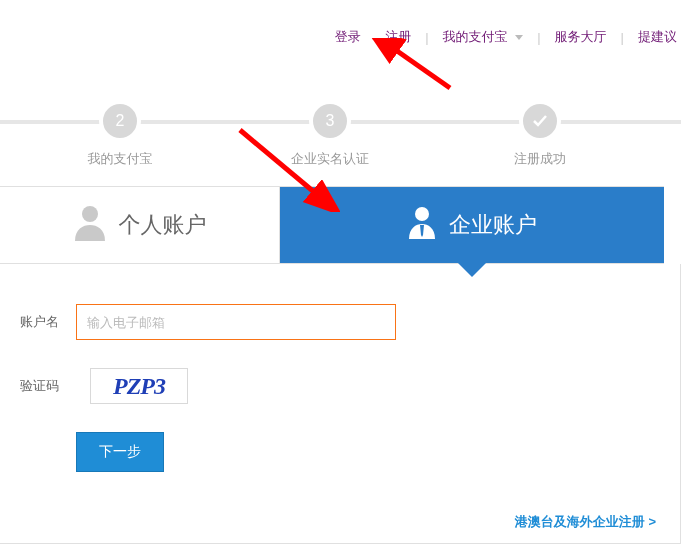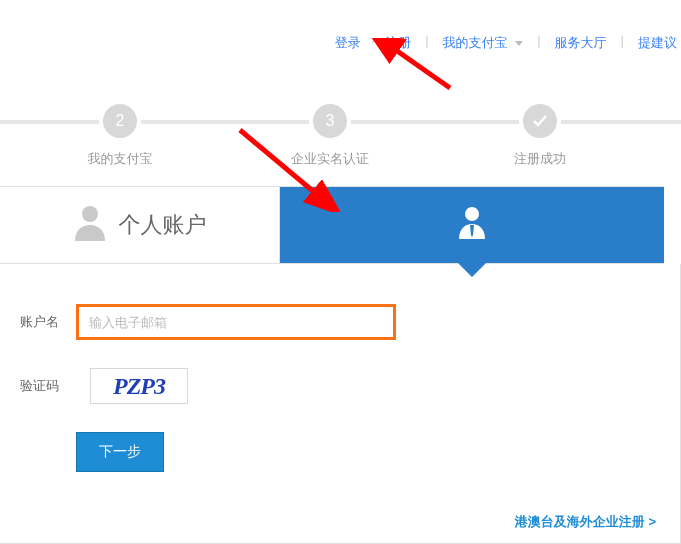--- a/index.html
+++ b/index.html
@@ -18,21 +18,21 @@
   .topnav {
     position: absolute;
     top: 28px;
     right: 0;
     display: flex;
     align-items: center;
     gap: 0;
     color: #666;
     font-size: 13px;
   }
-  .topnav .item { color: #3b82f6; padding: 0 4px; cursor: default; margin-top: 6px; }
+  .topnav .item { color: #701a75; padding: 0 4px; cursor: default; }
   .topnav .item.link { cursor: pointer; }
   .topnav .sep { color: #ccc; padding: 0 10px; }
   .topnav .dash { color: #999; padding: 0 6px; }
   .topnav .caret {
     display: inline-block;
     width: 0; height: 0;
     border-left: 4px solid transparent;
     border-right: 4px solid transparent;
     border-top: 5px solid #bbb;
     margin-left: 4px;
@@ -145,21 +145,21 @@
   }
   .field-label {
     width: 56px;
     text-align: left;
     color: #666;
     font-size: 13px;
     margin-right: 0;
   }
   .field-input {
     height: 36px;
-    border: 3px solid #f97316;
+    border: 1px solid #f97316;
     padding: 0 10px;
     font-size: 13px;
     color: #333;
     outline: none;
   }
   .field-input::placeholder { color: #bbb; }
   .field-input.email { width: 320px; }
   .field-input.captcha { width: 112px; }
   .captcha-img {
     width: 98px;
@@ -253,20 +253,21 @@
     <span>个人账户</span>
   </div>
   <div class="tab enterprise">
     <span class="icon-user-white">
       <svg viewBox="0 0 30 34">
         <circle cx="15" cy="9" r="7" fill="#fff"></circle>
         <path d="M2 34 C2 23 9 19 15 19 C21 19 28 23 28 34 Z" fill="#fff"></path>
         <path d="M13 20 L17 20 L16 30 L15 32 L14 30 Z" fill="#2a7dc9"></path>
       </svg>
     </span>
+    <span>企业账户</span>
   </div>
 </div>
 
 <div class="panel">
   <div class="field-row">
     <div class="field-label">账户名</div>
     <input class="field-input email" type="text" placeholder="输入电子邮箱" style="">
   </div>
   <div class="field-row">
     <div class="field-label">验证码</div>

